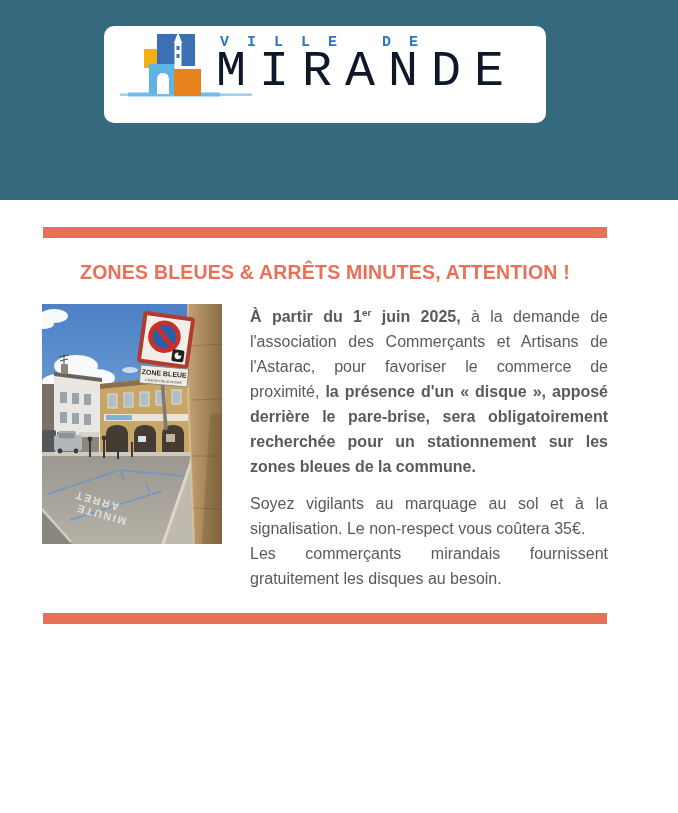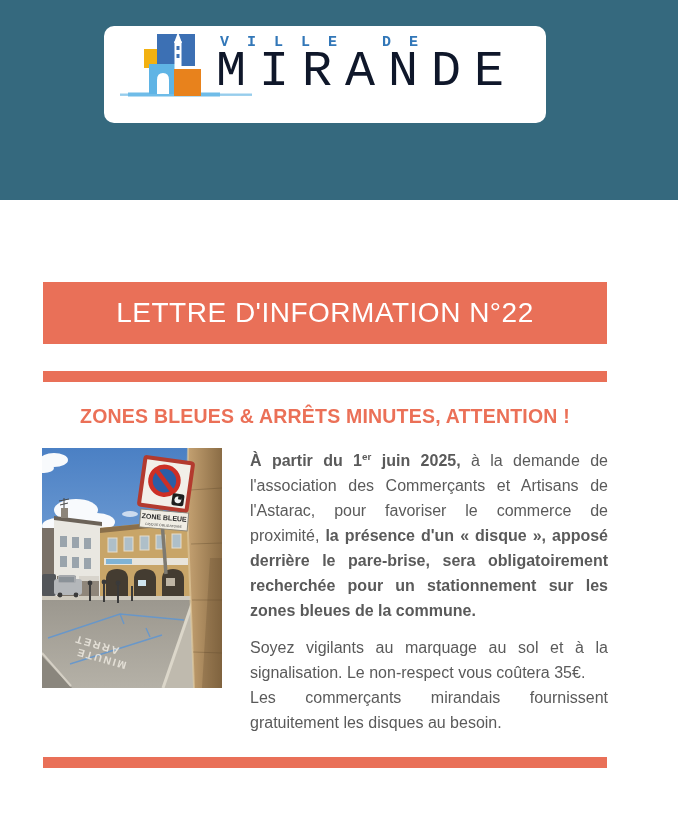--- a/index.html
+++ b/index.html
@@ -72,23 +72,20 @@
       </svg>
       <span class="logo-text">
         <span class="logo-line1" style="display:block">VILLE DE</span>
         <span class="logo-line2" style="display:block">MIRANDE</span>
       </span>
     </a>
   </header>
 
   <main>
 
-    <div class="banner">
-      <span>LETTRE D'INFORMATION N°22</span>
-    </div>
 
     <div class="divider"></div>
 
     <h2 class="article-heading">ZONES BLEUES &amp; ARRÊTS MINUTES, ATTENTION !</h2>
 
     <div class="article-row">
 
       <svg class="photo" viewBox="0 0 180 240" preserveAspectRatio="none">
         <defs>
           <linearGradient id="skyGrad" x1="0" y1="0" x2="0" y2="1">

